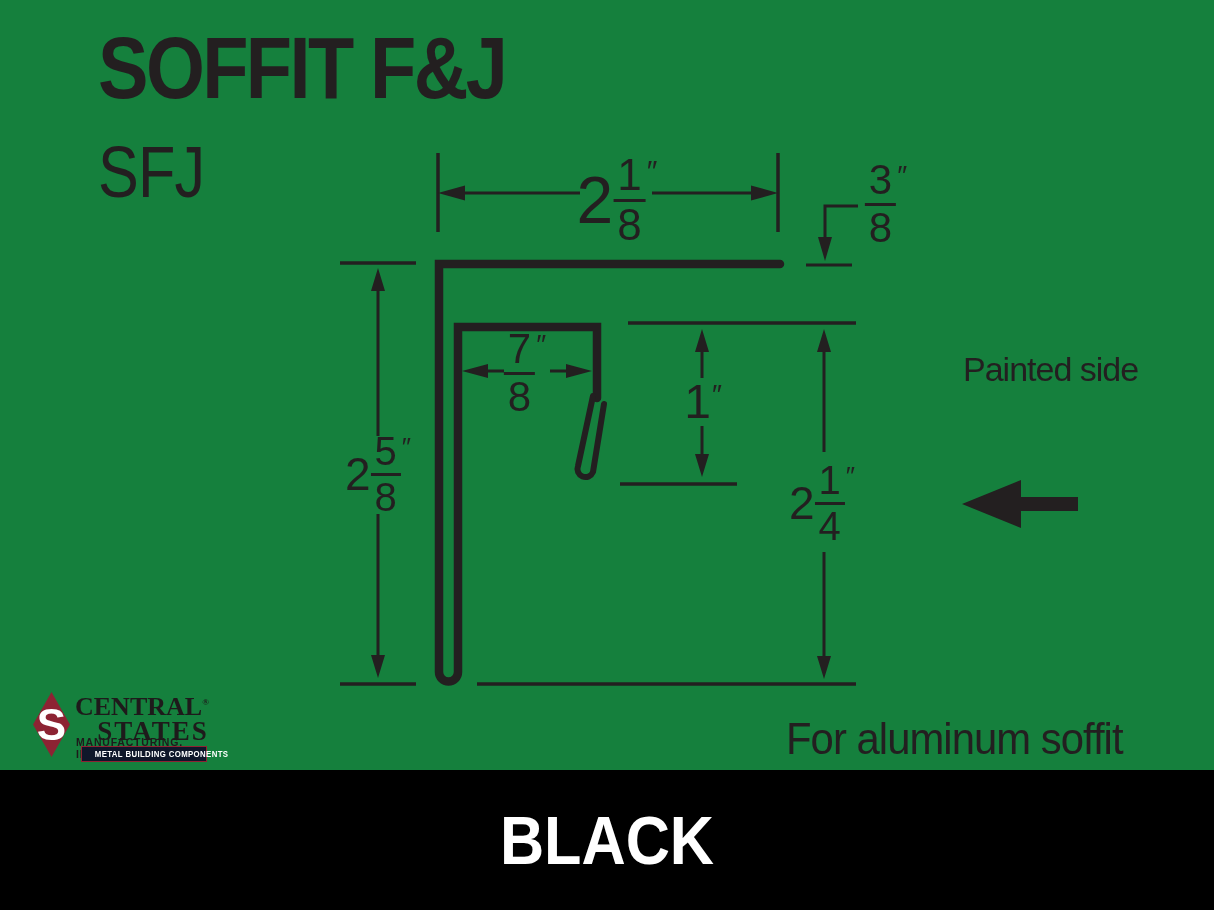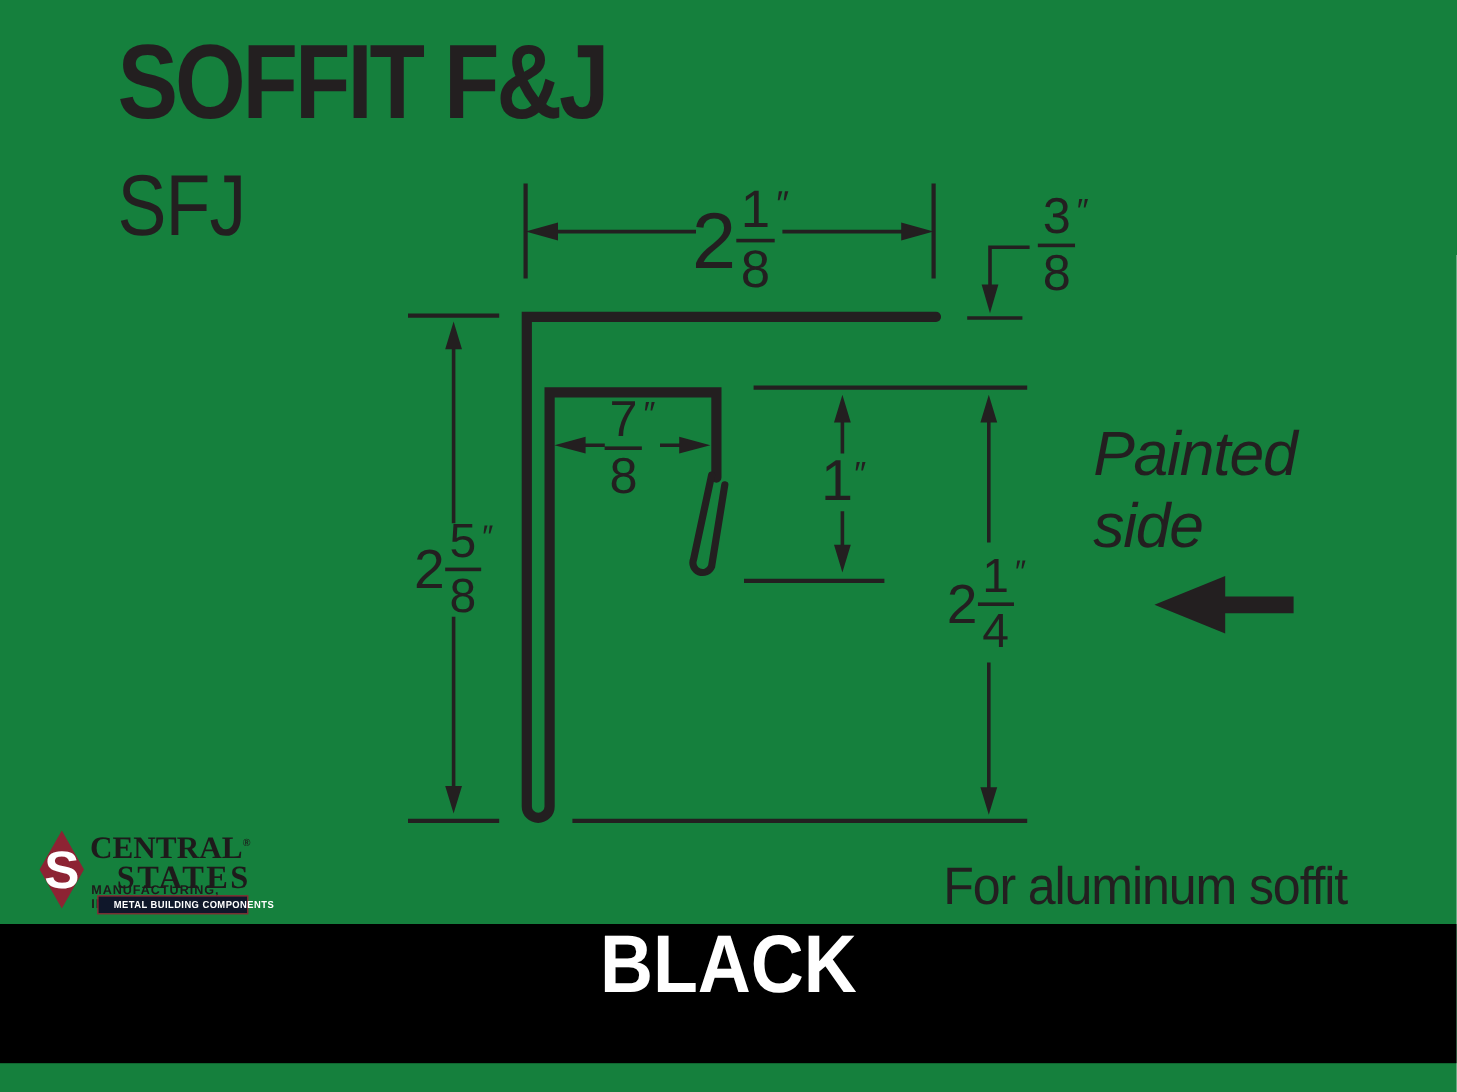--- a/index.html
+++ b/index.html
@@ -26,43 +26,43 @@
   .fn { border-bottom:3px solid currentColor; padding:0 4px 2px; }
   .fd { padding-top:1px; }
   .unit { align-self:flex-start; line-height:1; margin-top:3px; margin-left:1px; }
 
   .lbl-top .frac { font-size:44px; } .lbl-top .dw { font-size:66px; } .lbl-top .unit { font-size:30px; }
   .lbl-md  .frac { font-size:42px; } .lbl-md  .unit { font-size:28px; }
   .lbl-one .dw  { font-size:48px; } .lbl-one .unit { font-size:28px; }
   .lbl-side .frac { font-size:40px; } .lbl-side .dw { font-size:46px; } .lbl-side .unit { font-size:26px; }
 
   .painted {
-    position:absolute; left:911px; top:350px; width:210px; font-size:52px;
-    line-height:1.15; letter-spacing:-1px;font-style:italic;
+    position:absolute; left:963px; top:350px; width:210px; font-size:34px;
+    line-height:1.15; letter-spacing:-1px;
   }
   .application {
     position:absolute; left:786px; top:714px; font-size:44px; letter-spacing:-1px;
     transform:scaleX(.95); transform-origin:left top; white-space:nowrap;
   }
 
   .logo { position:absolute; left:30px; top:686px; width:170px; height:78px; }
   .logo-name { position:absolute; left:45px; top:8px; font-family:Liberation Serif, serif; font-weight:bold; color:#1e1a1b; line-height:1; }
   .logo-name .l1 { font-size:26px; letter-spacing:0; display:block; }
   .logo-name .l1 sup { font-size:9px; vertical-align:super; }
   .logo-name .l2 { font-size:27px; letter-spacing:2px; display:block; margin-top:-2px;text-align:right; }
   .logo-sub { position:absolute; left:46px; top:50px; font-size:10.5px; font-weight:bold; letter-spacing:0.8px; color:#1e1a1b; }
   .logo-ribbon {
     position:absolute; left:52px; top:61px; width:124px; height:14px; background:#8d2333;
     border:7px solid #0f172a; outline:1px solid #8d2333; display:flex; align-items:center; justify-content:flex-start;
   }
   .logo-ribbon span { color:#ffffff; font-size:8.5px; font-weight:bold; letter-spacing:0.4px; white-space:nowrap; transform:scaleX(.92); }
 
   .banner {
-    position:absolute; left:0; top:770px; width:1214px; height:116px; background:#000000;
-    display:flex; justify-content:center;
+    position:absolute; left:0; top:770px; width:1214px; height:140px; background:#000000;
+    display:flex; align-items:center; justify-content:center;
   }
   .banner span {
     color:#ffffff; font-size:68px; font-weight:bold; letter-spacing:0;
     transform:scaleX(.9); line-height:1;
   }
 </style>
 </head>
 <body>
 
 <div class="page">

